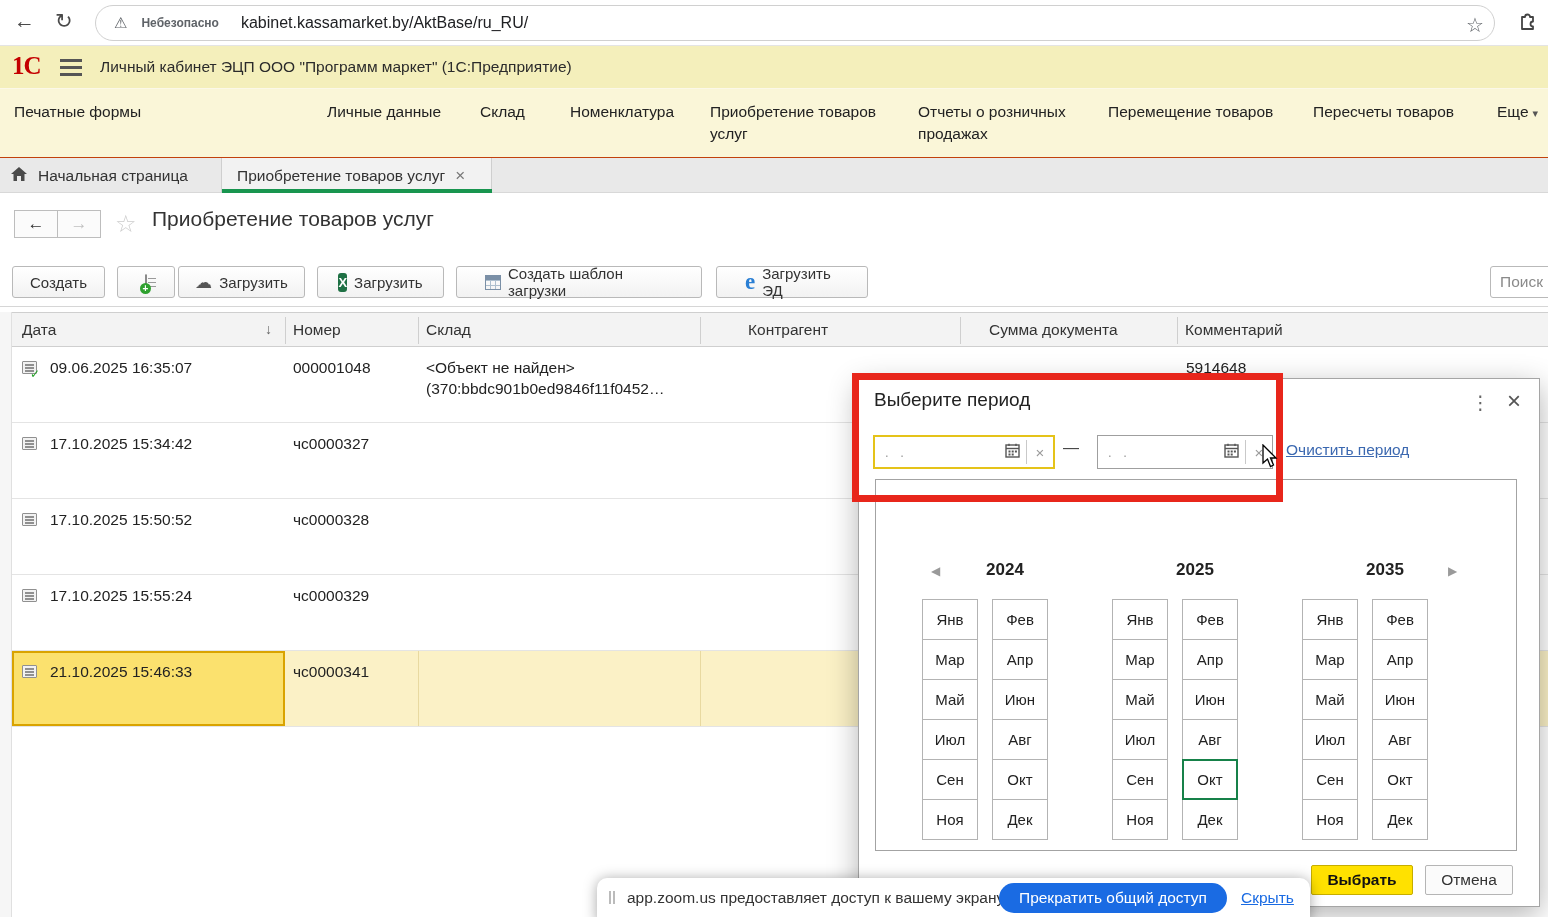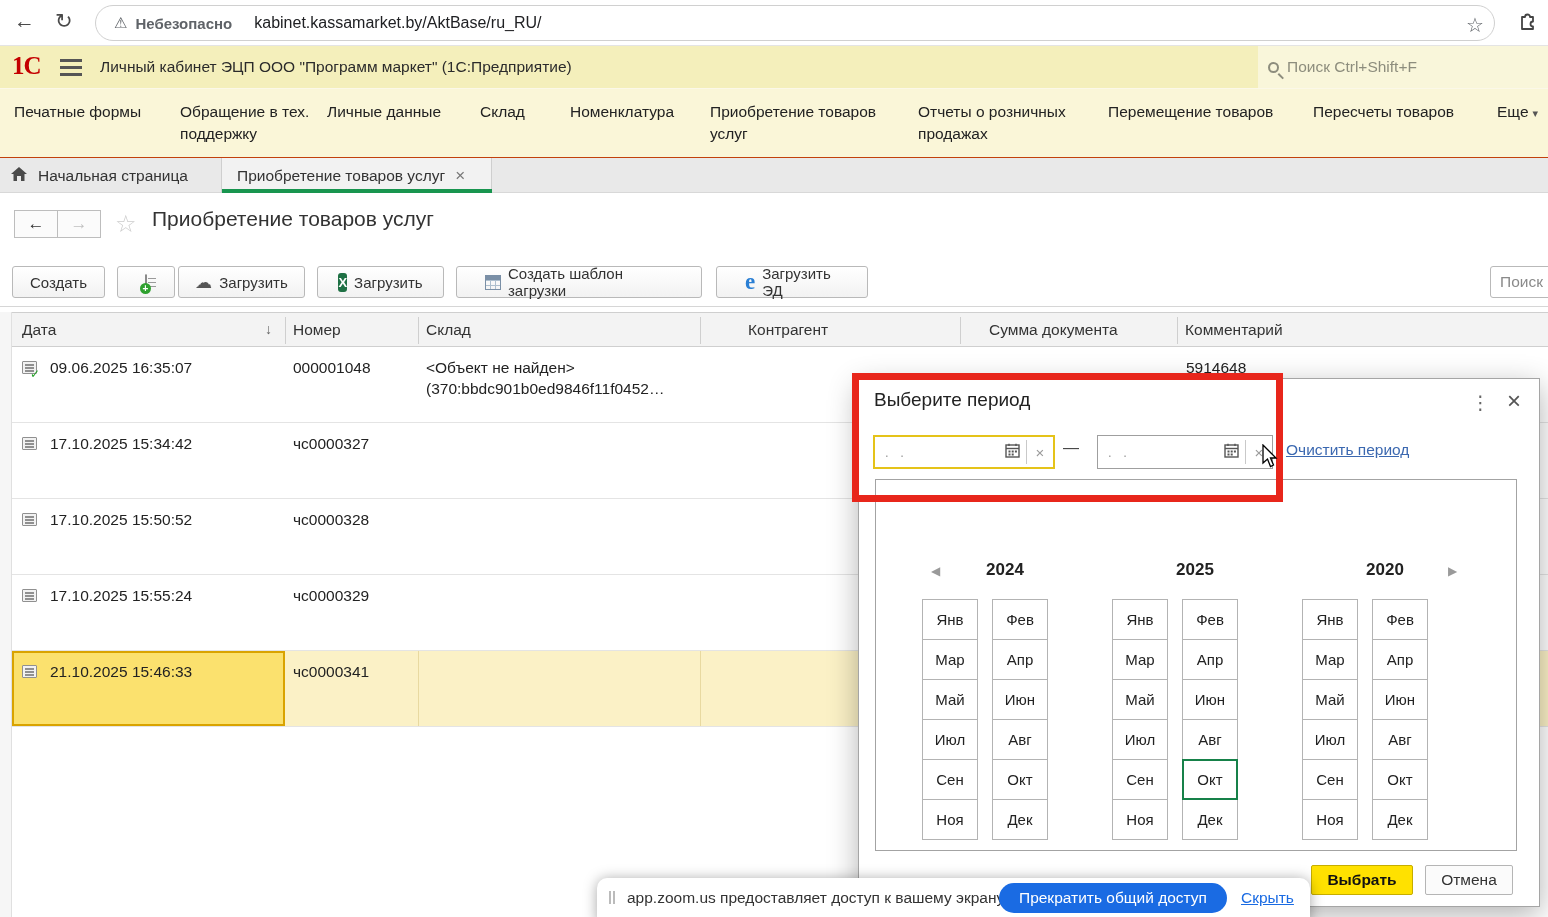--- a/index.html
+++ b/index.html
@@ -4,21 +4,21 @@
 <style>
   * { box-sizing: border-box; margin: 0; padding: 0; }
   body { font-family: "Liberation Sans", "DejaVu Sans", sans-serif; background:#ccc; }
   #screen { position:relative; width:1548px; height:917px; background:#fff; overflow:hidden; font-size:15.5px; color:#333; }
 
   
   .browser-bar { position:absolute; left:0; top:0; width:1548px; height:46px; background:#fff; border-bottom:1px solid #e4e4e4; }
   .bicon { position:absolute; font-size:21px; color:#4a4a4a; cursor:default; }
   .url-pill { position:absolute; left:95px; top:5px; width:1400px; height:36px; border:1px solid #d0d0d0; border-radius:19px; background:#fff; display:flex; align-items:center; }
   .warn { font-size:15px; color:#5f6368; margin-left:18px; }
-  .sec-label { font-size:15px; font-weight:700; color:#5f6368; margin-left:8px; }
+  .sec-label { font-size:12px; font-weight:700; color:#5f6368; margin-left:14px; }
   .url-text { font-size:16px; color:#202124; margin-left:22px; }
   .pill-star { position:absolute; left:1370px; top:7px; font-size:20px; color:#5f6368; }
   .ext-icon { position:absolute; left:1516px; top:10px; }
 
   
   .app-bar { position:absolute; left:0; top:46px; width:1548px; height:42px; background:#f4efbb; }
   .logo-1c { position:absolute; left:12px; top:6px; font-size:25px; font-weight:800; color:#c40000; letter-spacing:-1px; font-family:"Liberation Serif","DejaVu Serif",serif; }
   .hamburger { position:absolute; left:60px; top:13px; width:22px; height:3px; background:#555; box-shadow:0 7px 0 #555, 0 14px 0 #555; }
   .app-title { position:absolute; left:100px; top:0; line-height:42px; font-size:15.5px; color:#2b2b2b; }
   .app-search { position:absolute; left:1258px; top:0; width:290px; height:42px; background:#f9f6da; display:flex; align-items:center; }
@@ -131,29 +131,24 @@
       <svg width="24" height="24" viewBox="0 0 24 24">
           <path d="M5 9h3a2.5 2.5 0 1 1 5 0h3v4.5a2.5 2.5 0 1 0 0 5V21H5z" fill="none" stroke="#444" stroke-width="1.8" stroke-linejoin="round" transform="translate(1,-2)"></path>
         </svg>
     </span>
   </div>
 
   <div class="app-bar">
     <span class="logo-1c">1С</span>
     <span class="hamburger"></span>
     <span class="app-title">Личный кабинет ЭЦП ООО "Программ маркет"  (1С:Предприятие)</span>
-    <div class="app-search">
-      <span class="mag"></span>
-      <span class="app-search-text">Поиск Ctrl+Shift+F</span>
-    </div>
   </div>
 
   <div class="menu-bar">
     <span class="mi nowrap" style="left:14px;">Печатные формы</span>
-    <span class="mi" style="left:180px;width:135px;">Обращение в тех. поддержку</span>
     <span class="mi nowrap" style="left:327px;">Личные данные</span>
     <span class="mi nowrap" style="left:480px;">Склад</span>
     <span class="mi nowrap" style="left:570px;">Номенклатура</span>
     <span class="mi" style="left:710px;width:190px;">Приобретение товаров услуг</span>
     <span class="mi" style="left:918px;width:170px;">Отчеты о розничных продажах</span>
     <span class="mi nowrap" style="left:1108px;">Перемещение товаров</span>
     <span class="mi nowrap" style="left:1313px;">Пересчеты товаров</span>
     <span class="mi nowrap" style="left:1497px;"><span>Еще</span><span class="caret">▾</span></span>
   </div>
 
@@ -295,21 +290,21 @@
       </span>
       <span class="din-sep"></span>
       <span class="din-x">×</span>
     </div>
     <span class="clear-link">Очистить период</span>
 
     <div class="calbox">
       <span class="chev" style="left:55px;">◀</span>
       <span class="yearlbl" style="left:79px;">2024</span>
       <span class="yearlbl" style="left:269px;">2025</span>
-      <span class="yearlbl" style="left:459px;">2020</span>
+      <span class="yearlbl" style="left:459px;">2035</span>
       <span class="chev" style="left:572px;">▶</span>
 
       <div class="mgrid" style="left:47px;">
         <span class="mc">Янв</span>
           <span class="mc">Фев</span>
           <span class="mc">Мар</span>
         <span class="mc">Апр</span>
           <span class="mc">Май</span>
           <span class="mc">Июн</span>
         <span class="mc">Июл</span>

